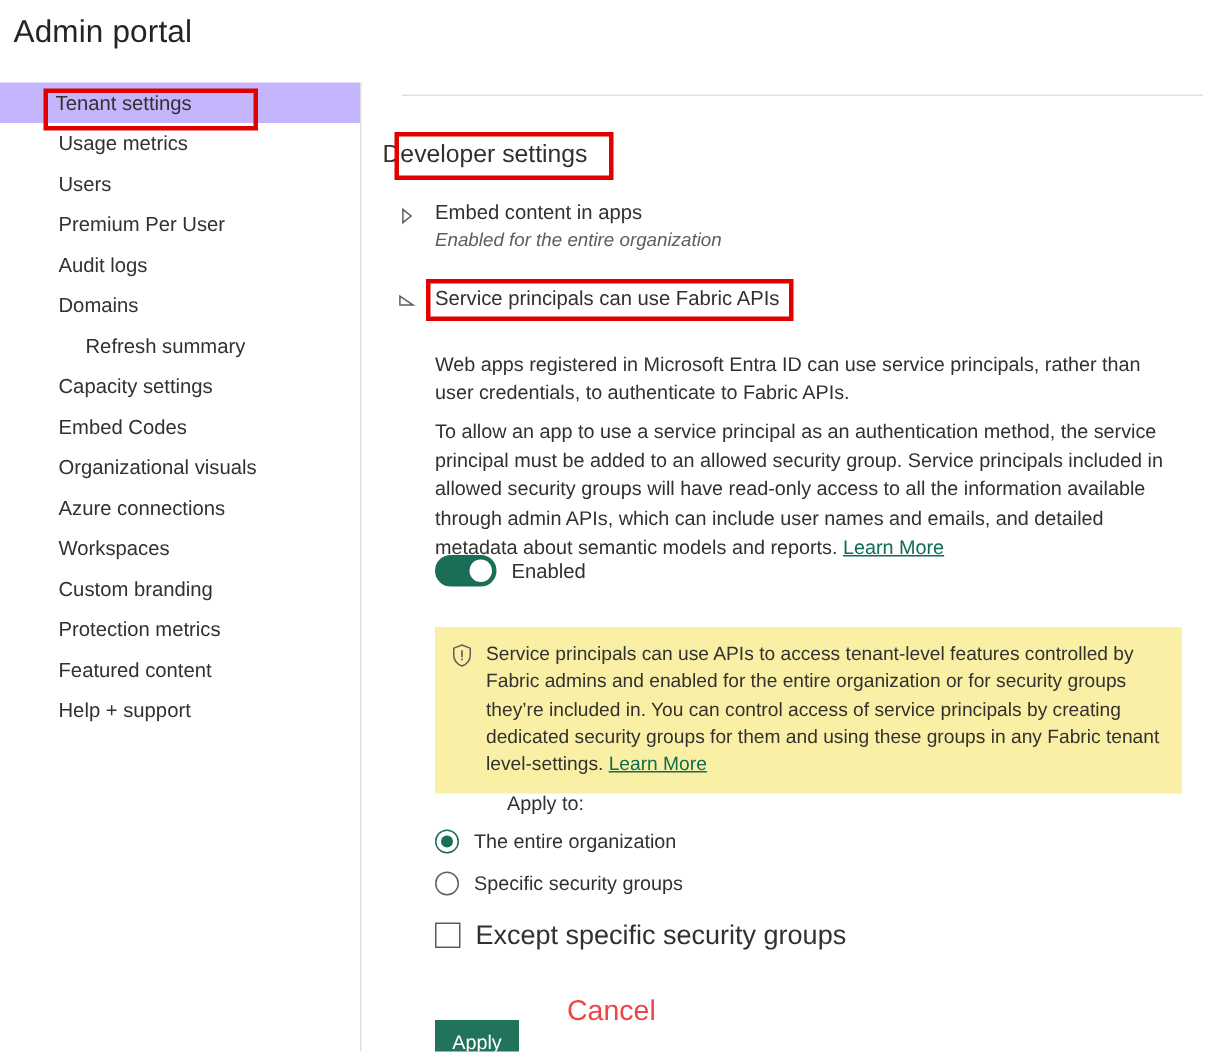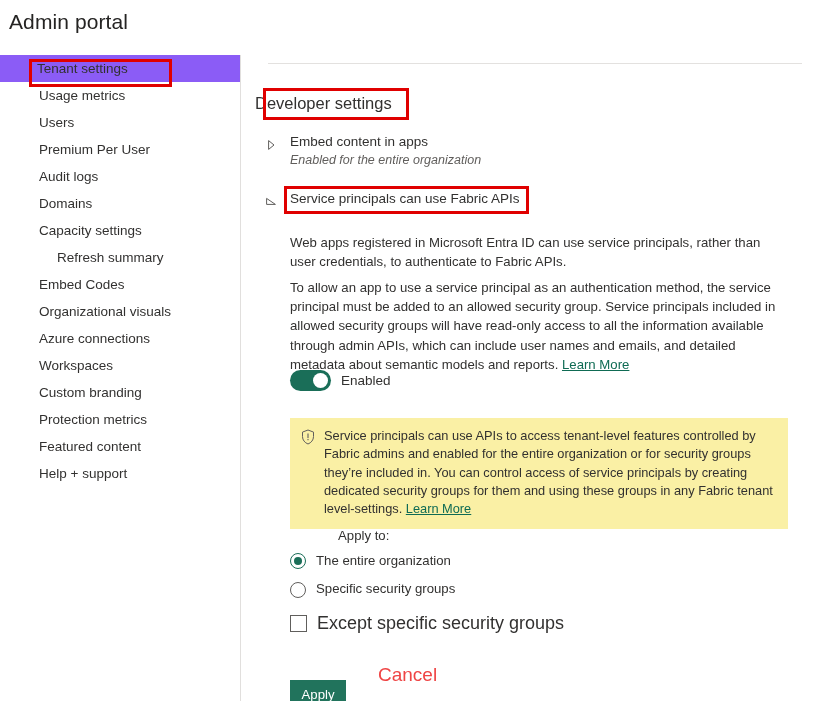--- a/index.html
+++ b/index.html
@@ -45,21 +45,21 @@
     padding-left: 39px;
     font-size: 13.5px;
     color: #323130;
     white-space: nowrap;
     cursor: pointer;
   }
   .nav-item.sub {
     padding-left: 57px;
   }
   .nav-item.selected {
-    background: #8b5cf6;
+    background: #c4b5fd;
     padding-left: 37px;
   }
 
   
   #main {
     position: absolute;
     left: 241px;
     top: 0;
     width: 578px;
     height: 701px;
@@ -204,21 +204,21 @@
   }
   .radio-row {
     position: absolute;
     left: 49px;
     display: flex;
     align-items: center;
     gap: 10px;
     cursor: pointer;
   }
   #radio-org  { top: 552px; }
-  #radio-spec { top: 580px; align-items: flex-end; }
+  #radio-spec { top: 580px; }
 
   .radio {
     width: 16px;
     height: 16px;
     border-radius: 50%;
     border: 1px solid #605e5c;
     box-sizing: border-box;
     background: #fff;
     position: relative;
     flex: none;
@@ -313,22 +313,22 @@
 
 <div id="page-title">Admin portal</div>
 
 <nav id="sidebar">
     <div class="nav-item selected"><span>Tenant settings</span></div>
     <div class="nav-item"><span>Usage metrics</span></div>
     <div class="nav-item"><span>Users</span></div>
     <div class="nav-item"><span>Premium Per User</span></div>
     <div class="nav-item"><span>Audit logs</span></div>
     <div class="nav-item"><span>Domains</span></div>
+    <div class="nav-item sub"><span>Refresh summary</span></div>
     <div class="nav-item"><span>Capacity settings</span></div>
-    <div class="nav-item sub"><span>Refresh summary</span></div>
     <div class="nav-item"><span>Embed Codes</span></div>
     <div class="nav-item"><span>Organizational visuals</span></div>
     <div class="nav-item"><span>Azure connections</span></div>
     <div class="nav-item"><span>Workspaces</span></div>
     <div class="nav-item"><span>Custom branding</span></div>
     <div class="nav-item"><span>Protection metrics</span></div>
     <div class="nav-item"><span>Featured content</span></div>
     <div class="nav-item"><span>Help + support</span></div>
   </nav>
 

